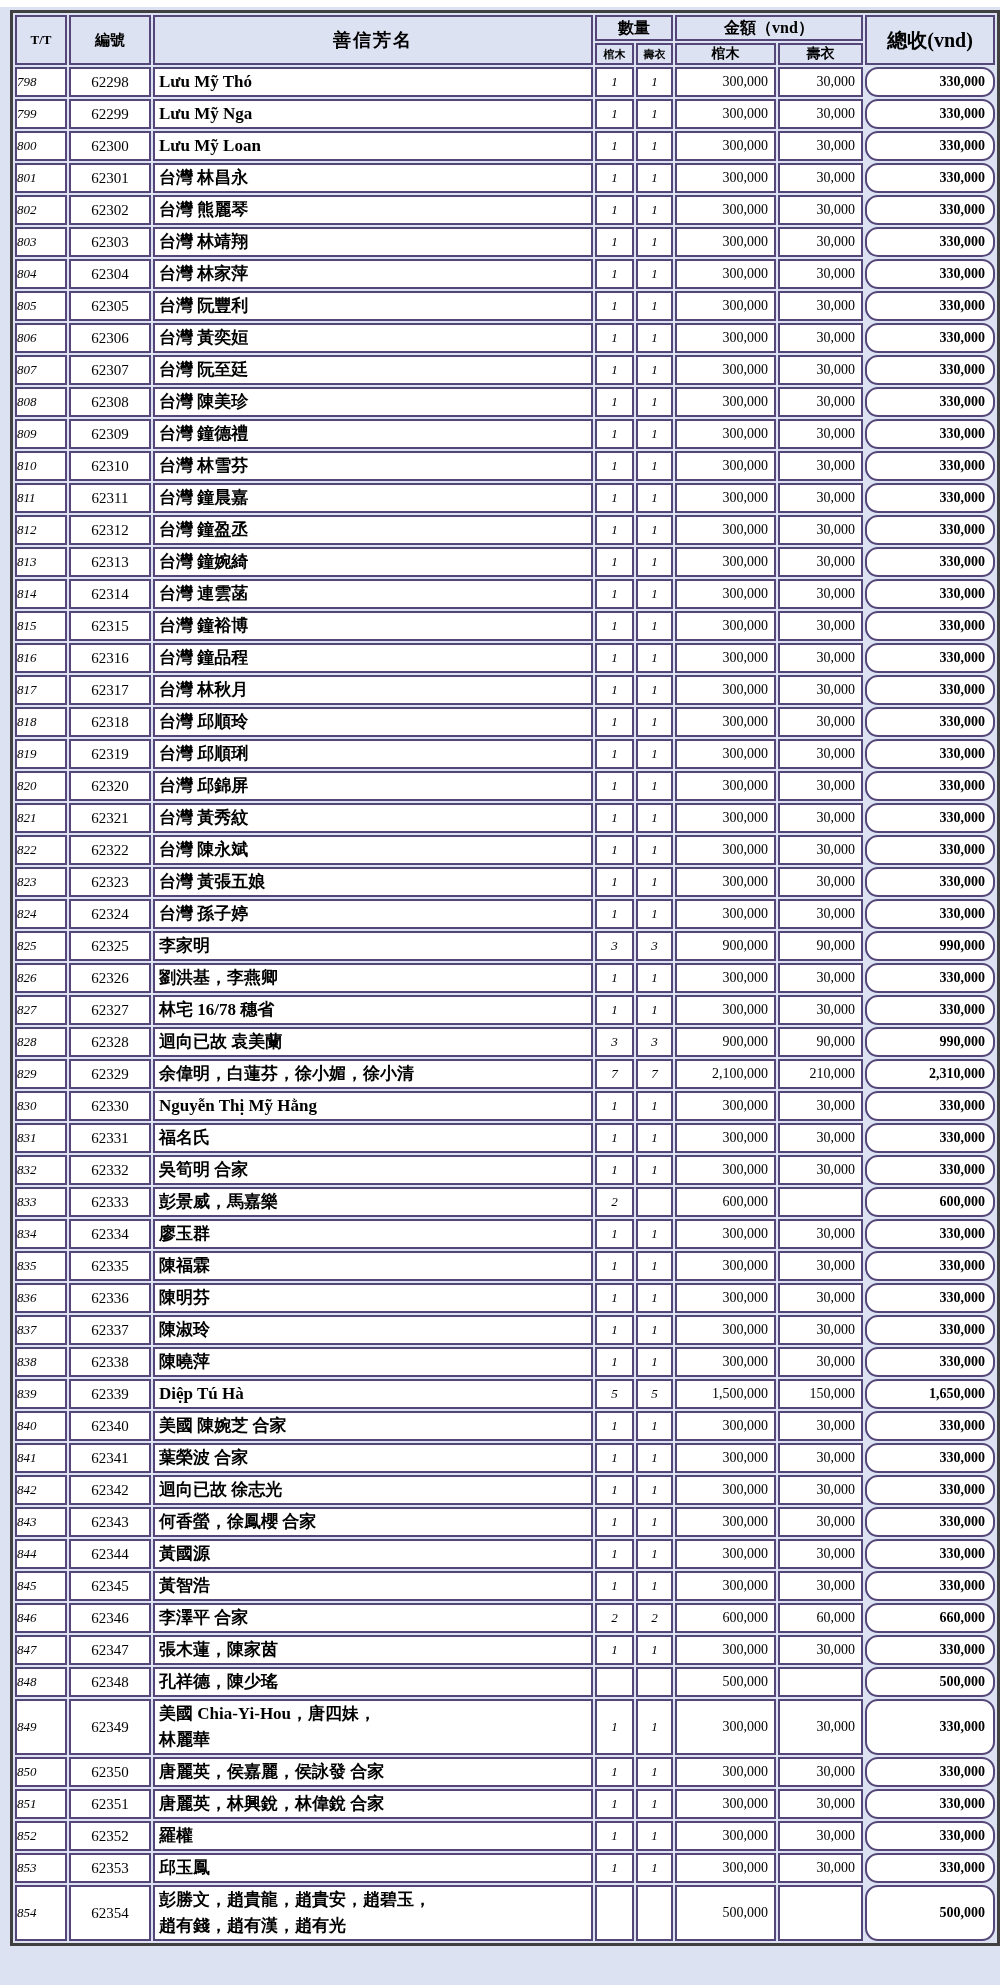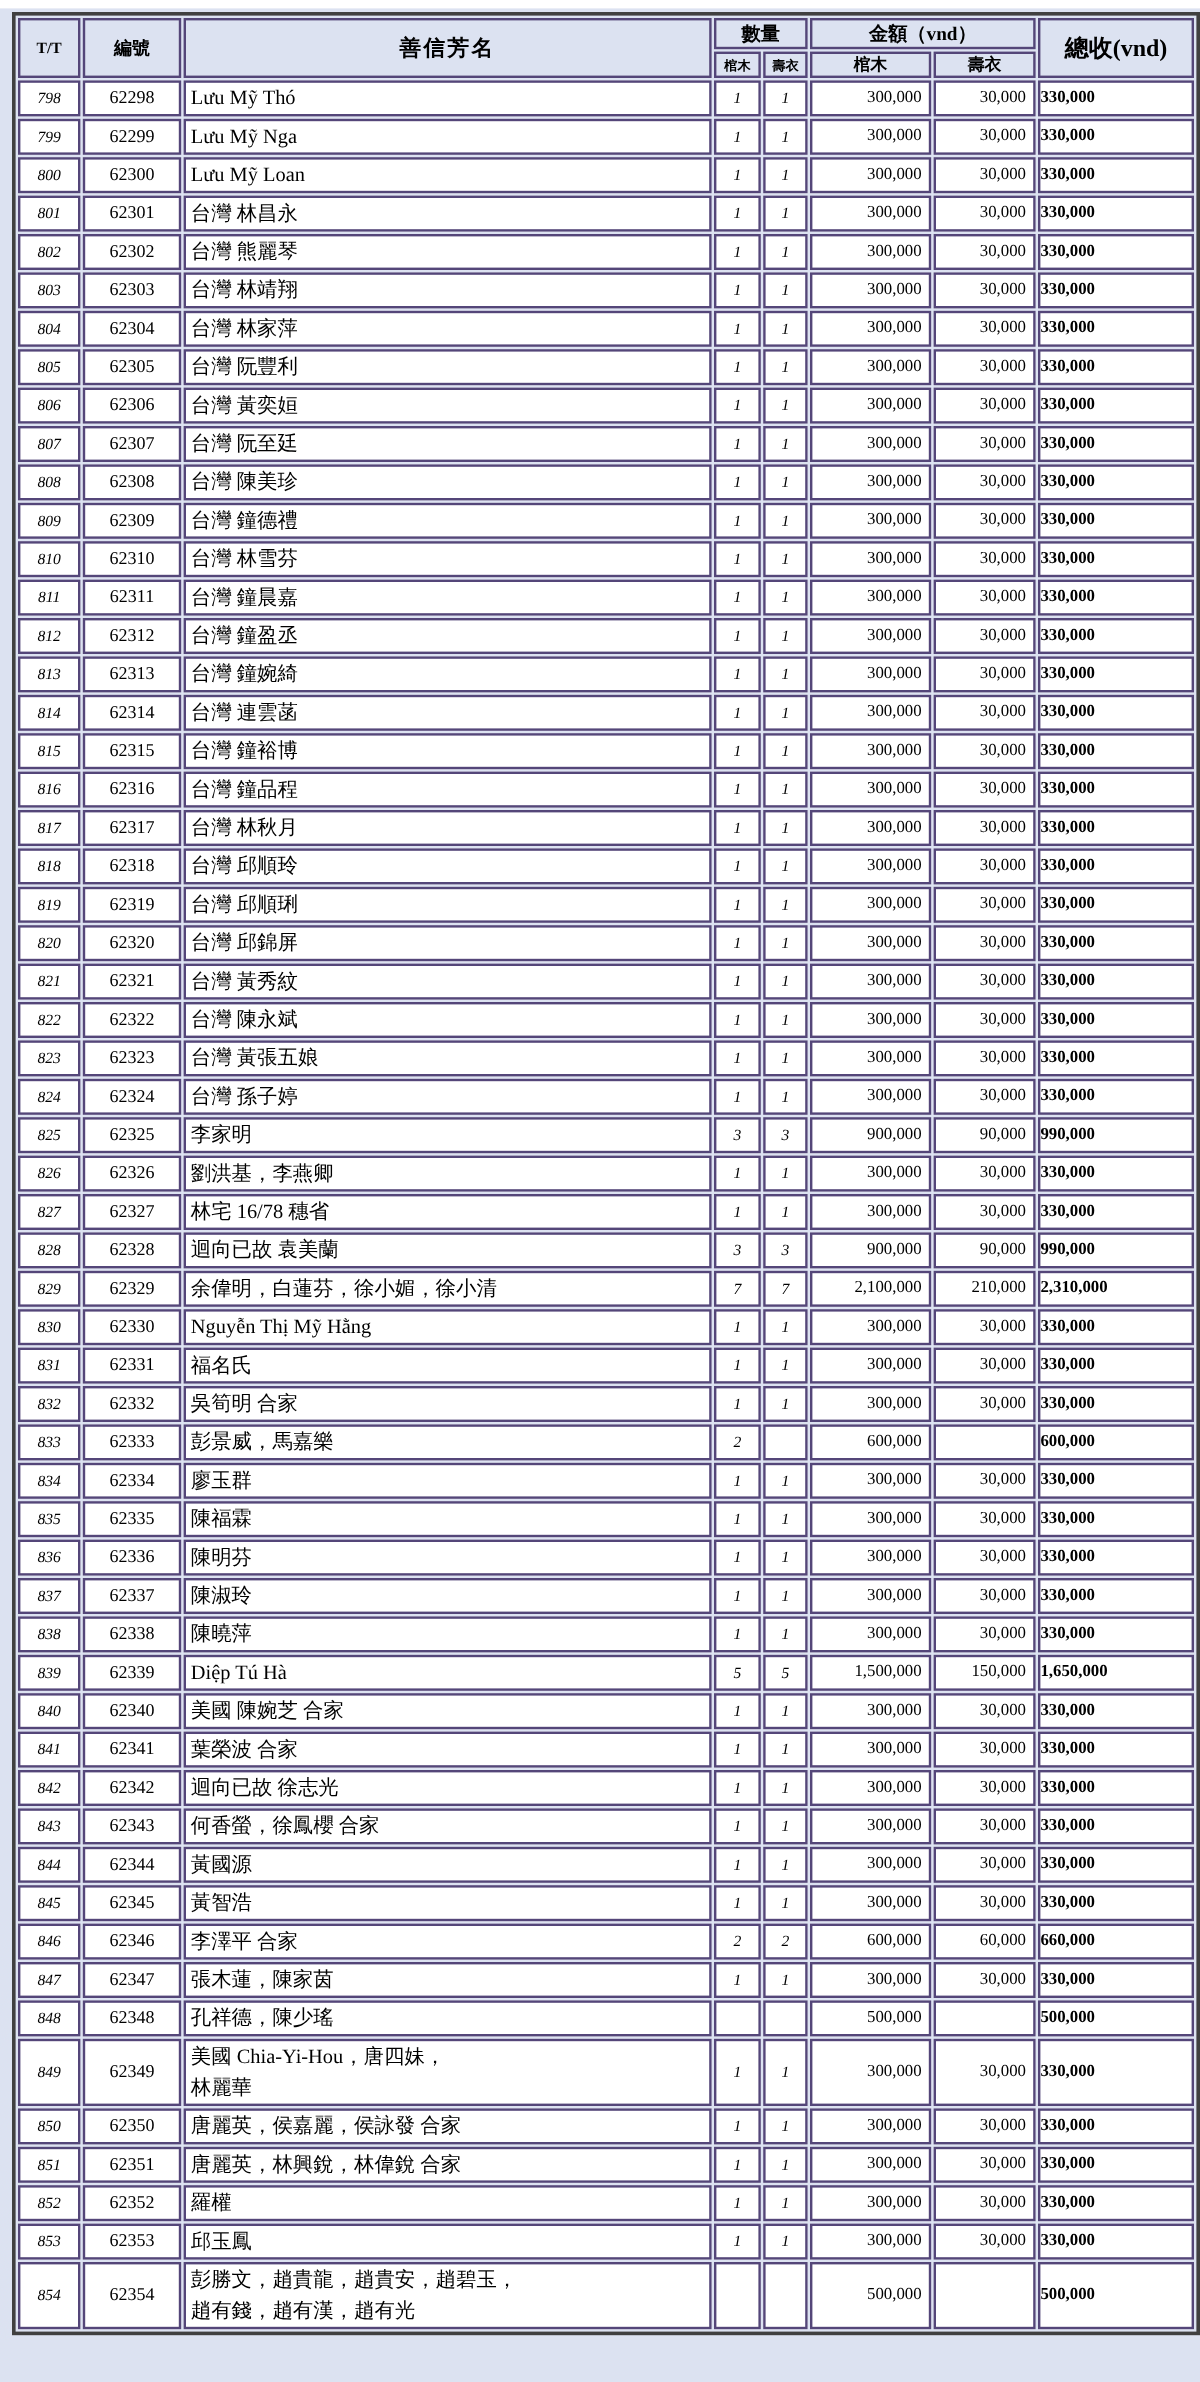--- a/index.html
+++ b/index.html
@@ -24,27 +24,27 @@
   .h-main { height:26px; }
   .h-sub  { height:22px; }
   .h-tt    { font-size:13px; }
   .h-id    { font-size:15px; }
   .h-name  { font-size:18px; letter-spacing:2px; }
   .h-qty   { font-size:16px; }
   .h-amt   { font-size:16px; }
   .h-total { font-size:20px; }
   .h-sub-qty { font-size:11px; }
   .h-sub-amt { font-size:14px; }
-  td.tt    { font-style:italic; font-size:13px; text-align:center; height:30px; }
+  td.tt    { font-style:italic; font-size:13px; height:30px; }
   td.id    { font-weight:normal; font-size:15px; text-align:center; }
-  td.name  { font-weight:normal; font-size:17px; text-align:left; padding:0 4px;
+  td.name  { font-weight:bold; font-size:17px; text-align:left; padding:0 4px;
              white-space:pre-line; line-height:26px; }
   td.qty   { font-style:italic; font-size:13px; text-align:center; }
   td.amt   { font-size:14px; text-align:right; padding-right:6px; }
-  td.total { font-weight:bold; font-size:14px; text-align:left; padding-right:8px; }
+  td.total { font-weight:bold; font-size:14px; text-align:right; padding-right:8px;border-radius:13px; }
 </style>
 </head>
 <body>
 
 <div class="top-strip"></div>
 
 <table class="ledger">
   <colgroup>
     <col style="width:52px">
       <col style="width:82px">

